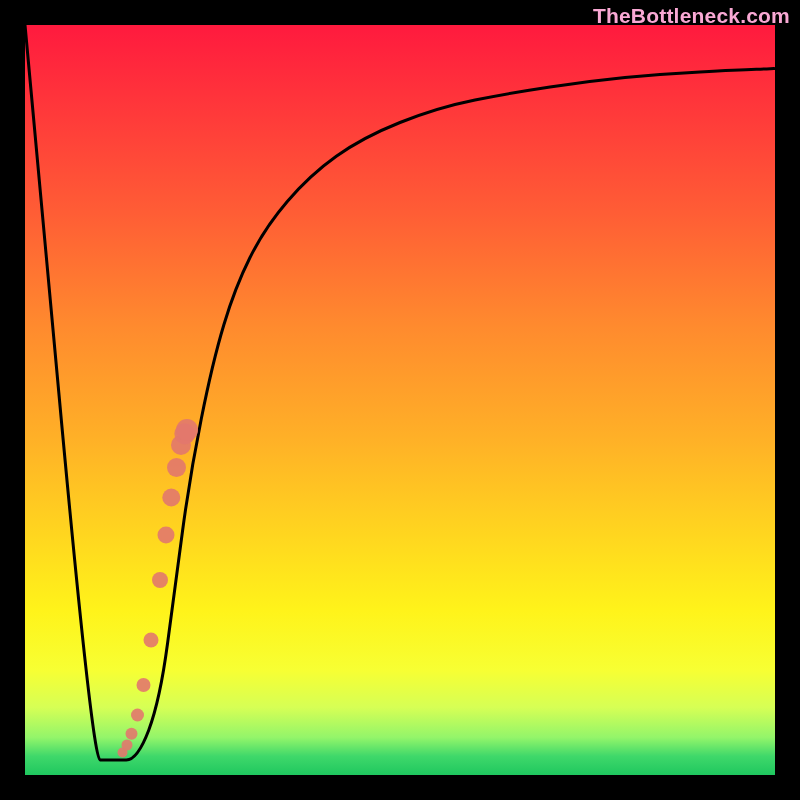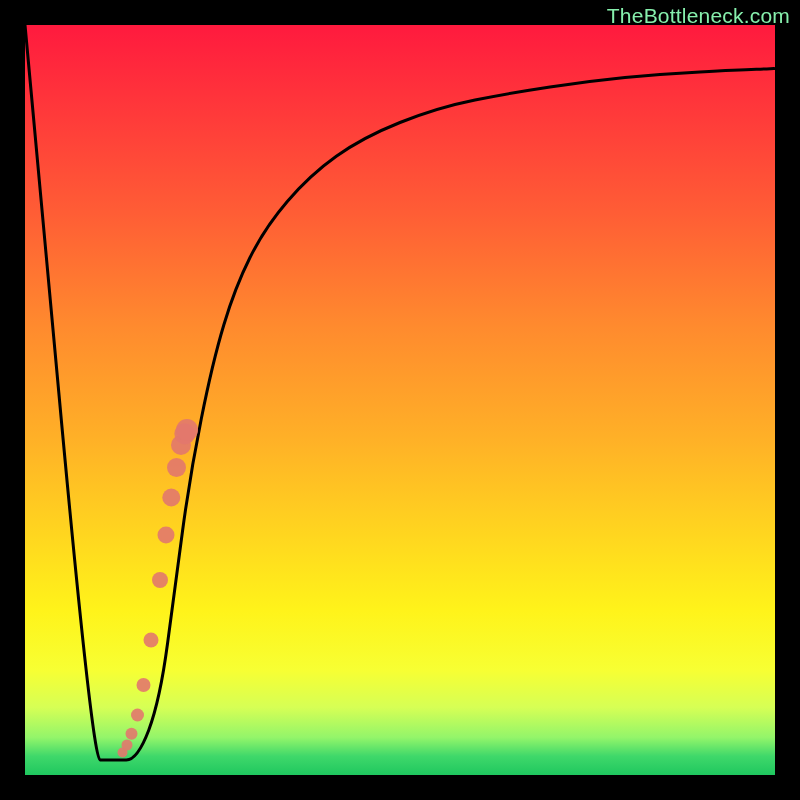--- a/index.html
+++ b/index.html
@@ -46,22 +46,22 @@
     top: 0;
     width: 750px;
     height: 750px;
     overflow: visible;
   }
   .watermark {
     position: absolute;
     top: 4px;
     right: 10px;
     font-size: 21px;
-    font-weight: 400;
-    color: #86efac;
+    font-weight: 700;
+    color: #f9a8d4;
     letter-spacing: 0.2px;
     user-select: none;
   }
 </style>
 </head>
 <body>
 
 <div class="frame">
 
   <div class="watermark">TheBottleneck.com</div>

